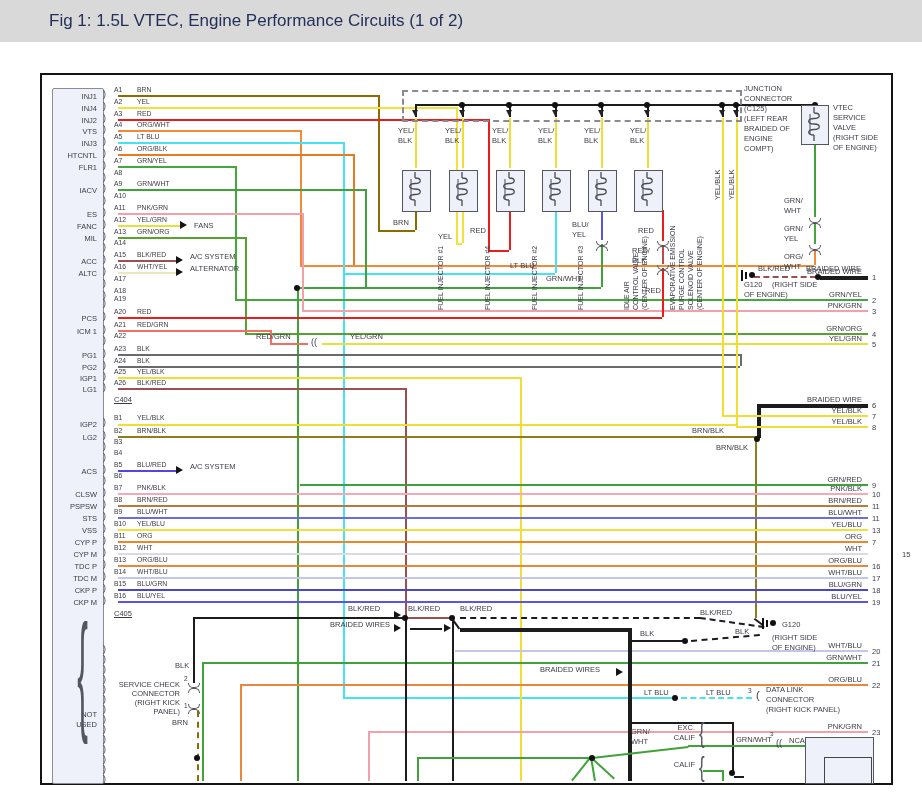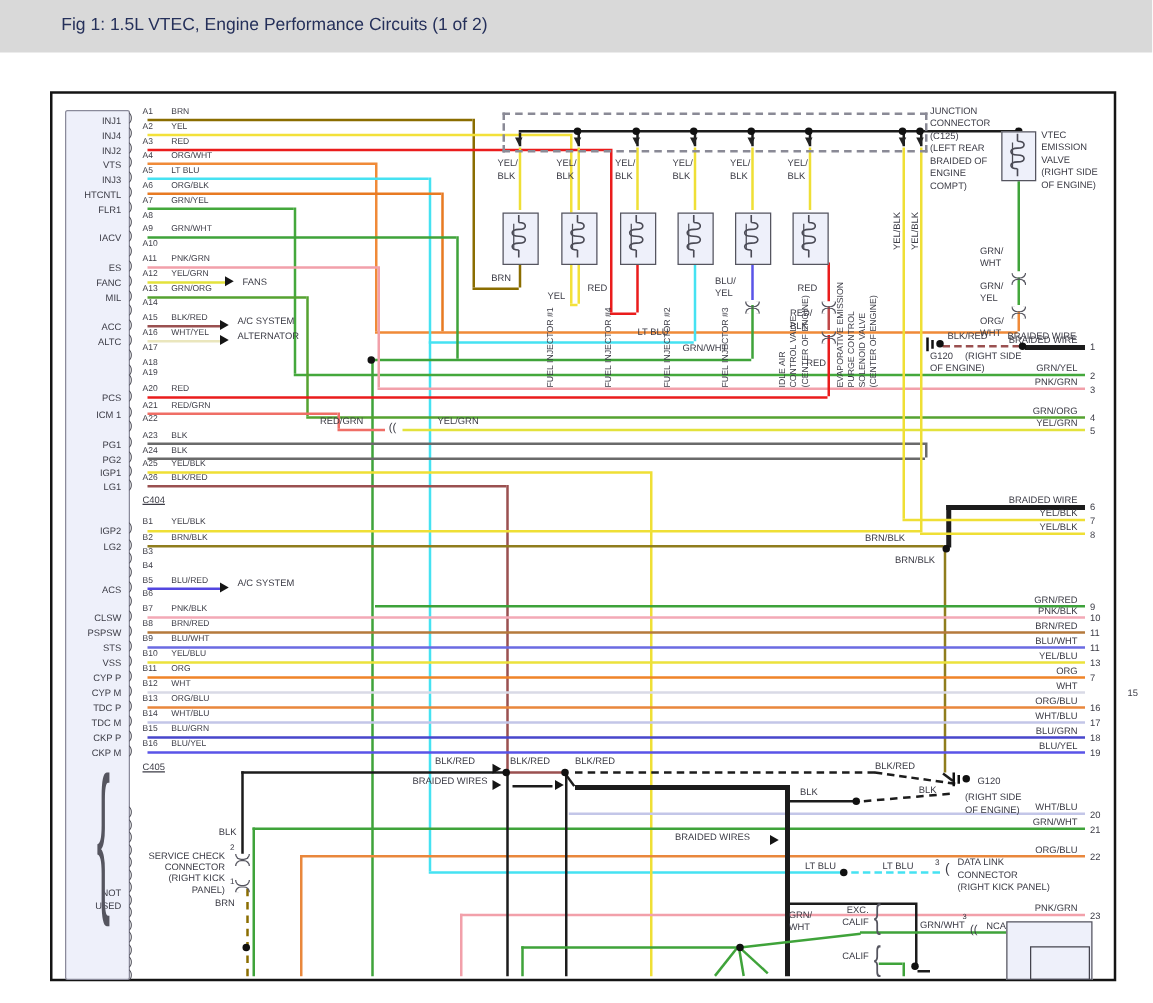--- a/index.html
+++ b/index.html
@@ -1,19 +1,19 @@
 <!DOCTYPE html>
 <html><head>
 <meta charset="utf-8">
 <style>
   html,body{margin:0;padding:0;background:#fff;}
   #page{position:relative;width:922px;height:802px;background:#fff;overflow:hidden;
         font-family:"Liberation Sans", sans-serif;}
   #hdr{position:absolute;left:0;top:0;width:922px;height:42px;background:#d9d9d9;}
-  #hdr .t{position:absolute;left:49px;top:11px;font-size:14px;color:#25305a;}
+  #hdr .t{position:absolute;left:49px;top:11px;font-size:17px;color:#25305a;}
   #frame{position:absolute;left:40px;top:73px;width:849px;height:708px;border:2px solid #141414;}
   #ecm{position:absolute;left:52px;top:88px;width:50px;height:694px;background:#eef0fa;
        border:1.2px solid #8a8a9a;border-radius:2px;}
   .lb{position:absolute;font-size:7.5px;color:#3b3b45;white-space:pre;line-height:1.28;}
   .lb.r{transform:translateX(-100%);text-align:right;}
   .lb.u{text-decoration:underline;}
   .pinarc{position:absolute;font-size:9px;color:#44444e;}
   .seg{position:absolute;}
   .dot{position:absolute;width:6px;height:6px;border-radius:50%;background:#111;}
   .tri{position:absolute;width:0;height:0;border-left:7px solid #151515;
@@ -568,19 +568,19 @@
         <path d="M8 8v20" stroke="#4a4a55" stroke-width="1"></path>
       </svg></div>
     <div class="lb" style="left: 744px; top: 84px;">JUNCTION</div>
     <div class="lb" style="left: 744px; top: 94px;">CONNECTOR</div>
     <div class="lb" style="left: 744px; top: 104px;">(C125)</div>
     <div class="lb" style="left: 744px; top: 114px;">(LEFT REAR</div>
     <div class="lb" style="left: 744px; top: 124px;">BRAIDED OF</div>
     <div class="lb" style="left: 744px; top: 134px;">ENGINE</div>
     <div class="lb" style="left: 744px; top: 144px;">COMPT)</div>
     <div class="lb" style="left: 833px; top: 103px;">VTEC</div>
-    <div class="lb" style="left: 833px; top: 113px;">EMISSION</div>
+    <div class="lb" style="left: 833px; top: 113px;">SERVICE</div>
     <div class="lb" style="left: 833px; top: 123px;">VALVE</div>
     <div class="lb" style="left: 833px; top: 133px;">(RIGHT SIDE</div>
     <div class="lb" style="left: 833px; top: 143px;">OF ENGINE)</div>
     <div class="cbox" style="left: 805px; top: 737px; width: 67px; height: 45px;"></div>
     <div class="seg" style="left: 824px; top: 757px; width: 46px; height: 25px; border: 1.3px solid rgb(68, 68, 78);"></div>
   </div>
 
 </body></html>

